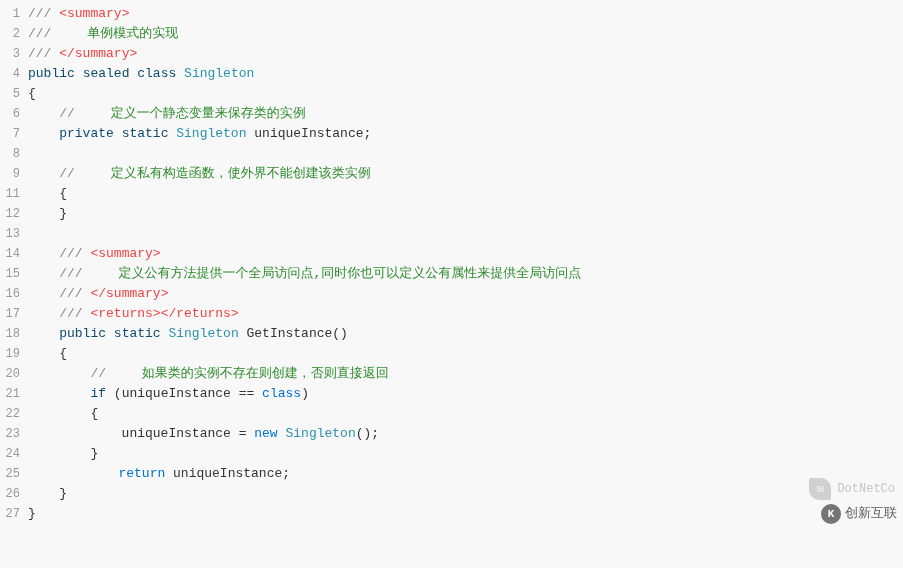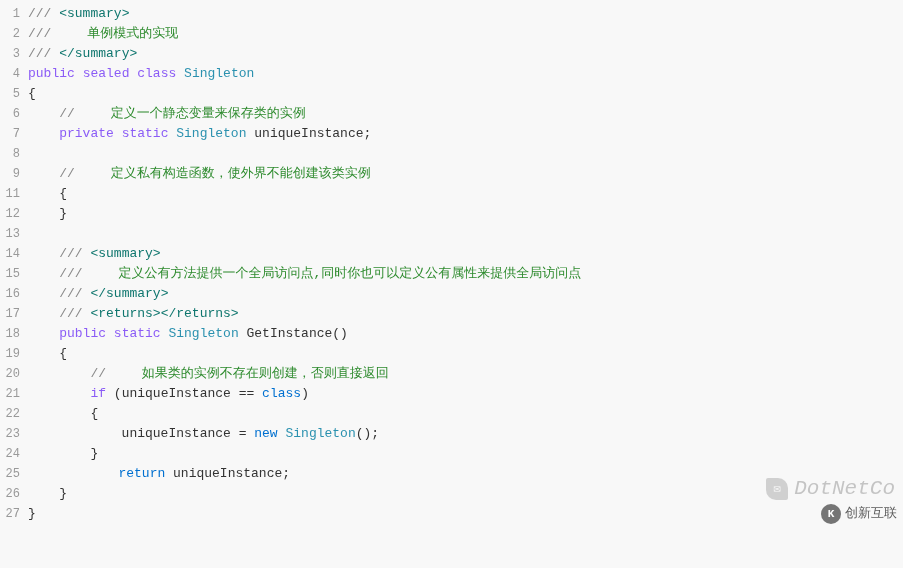--- a/index.html
+++ b/index.html
@@ -28,23 +28,23 @@
       user-select: none;
       font-size: 12px;
       vertical-align: top;
     }
     .line-content {
       display: table-cell;
       white-space: pre;
       vertical-align: top;
     }
     .comment-slash { color: #888; }
-    .comment-tag { color: #0f766e; }
+    .comment-tag { color: #ef4444; }
     .comment-cn { color: #2e8b2e; margin-left: 28px; }
-    .keyword { color: #8b5cf6; }
+    .keyword { color: #0c4a6e; }
     .type { color: #2b91af; }
     .plain { color: #333; }
     .paren { color: #333; }
     .brace { color: #333; }
     .op { color: #333; }
     .kw-null { color: #0070d0; }
     .kw-new { color: #0070d0; }
     .kw-return { color: #0070d0; margin-left: 28px; }
     .watermark-group {
       position: absolute;
@@ -55,21 +55,21 @@
       gap: 6px;
       opacity: 0.35;
     }
     .wm-icon {
       width: 22px; height: 22px;
       background: #888;
       border-radius: 2px 10px 2px 10px;
       display: flex; align-items: center; justify-content: center;
       color: #fff; font-size: 12px;
     }
-    .wm-text { color: #666; font-size: 21px; font-style: italic; }
+    .wm-text { color: #666; font-size: 12px; }
     .watermark2 {
       position: absolute;
       right: 6px;
       bottom: 4px;
       display: flex;
       align-items: center;
       gap: 4px;
       opacity: 0.8;
     }
     .wm2-icon {

